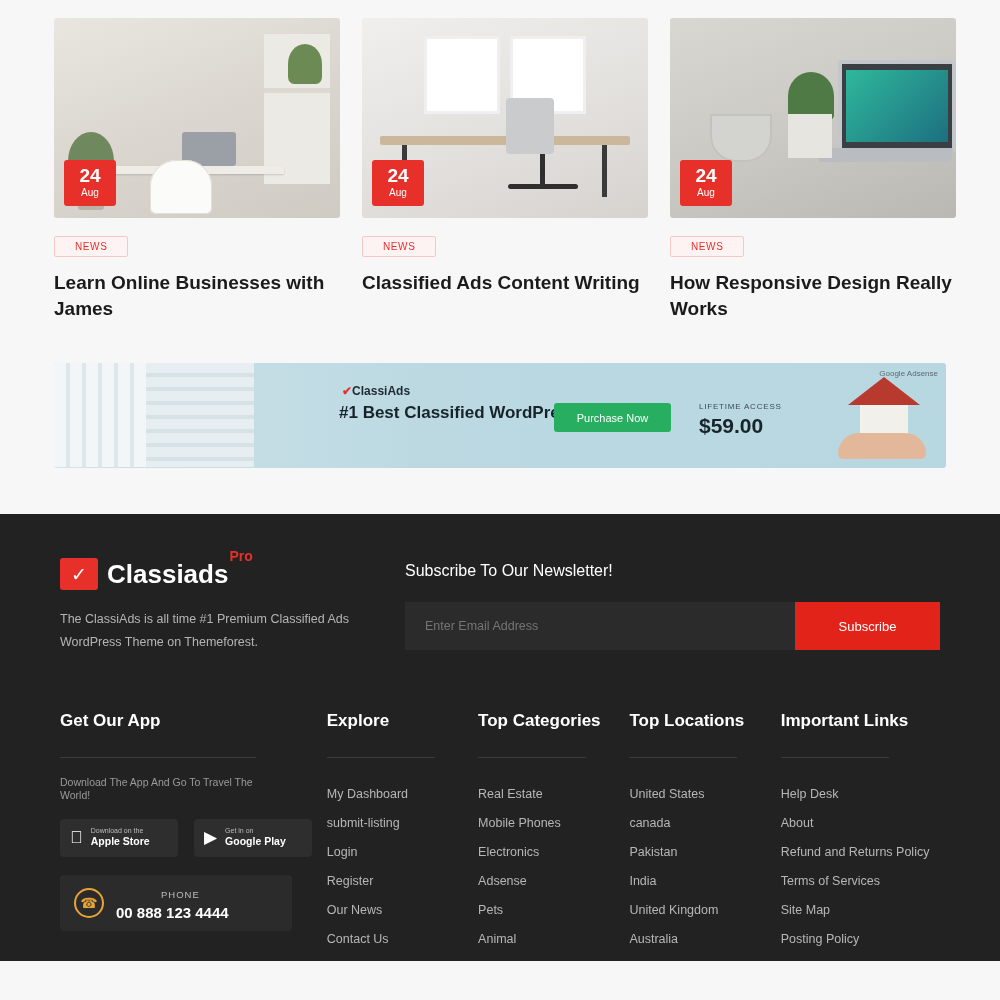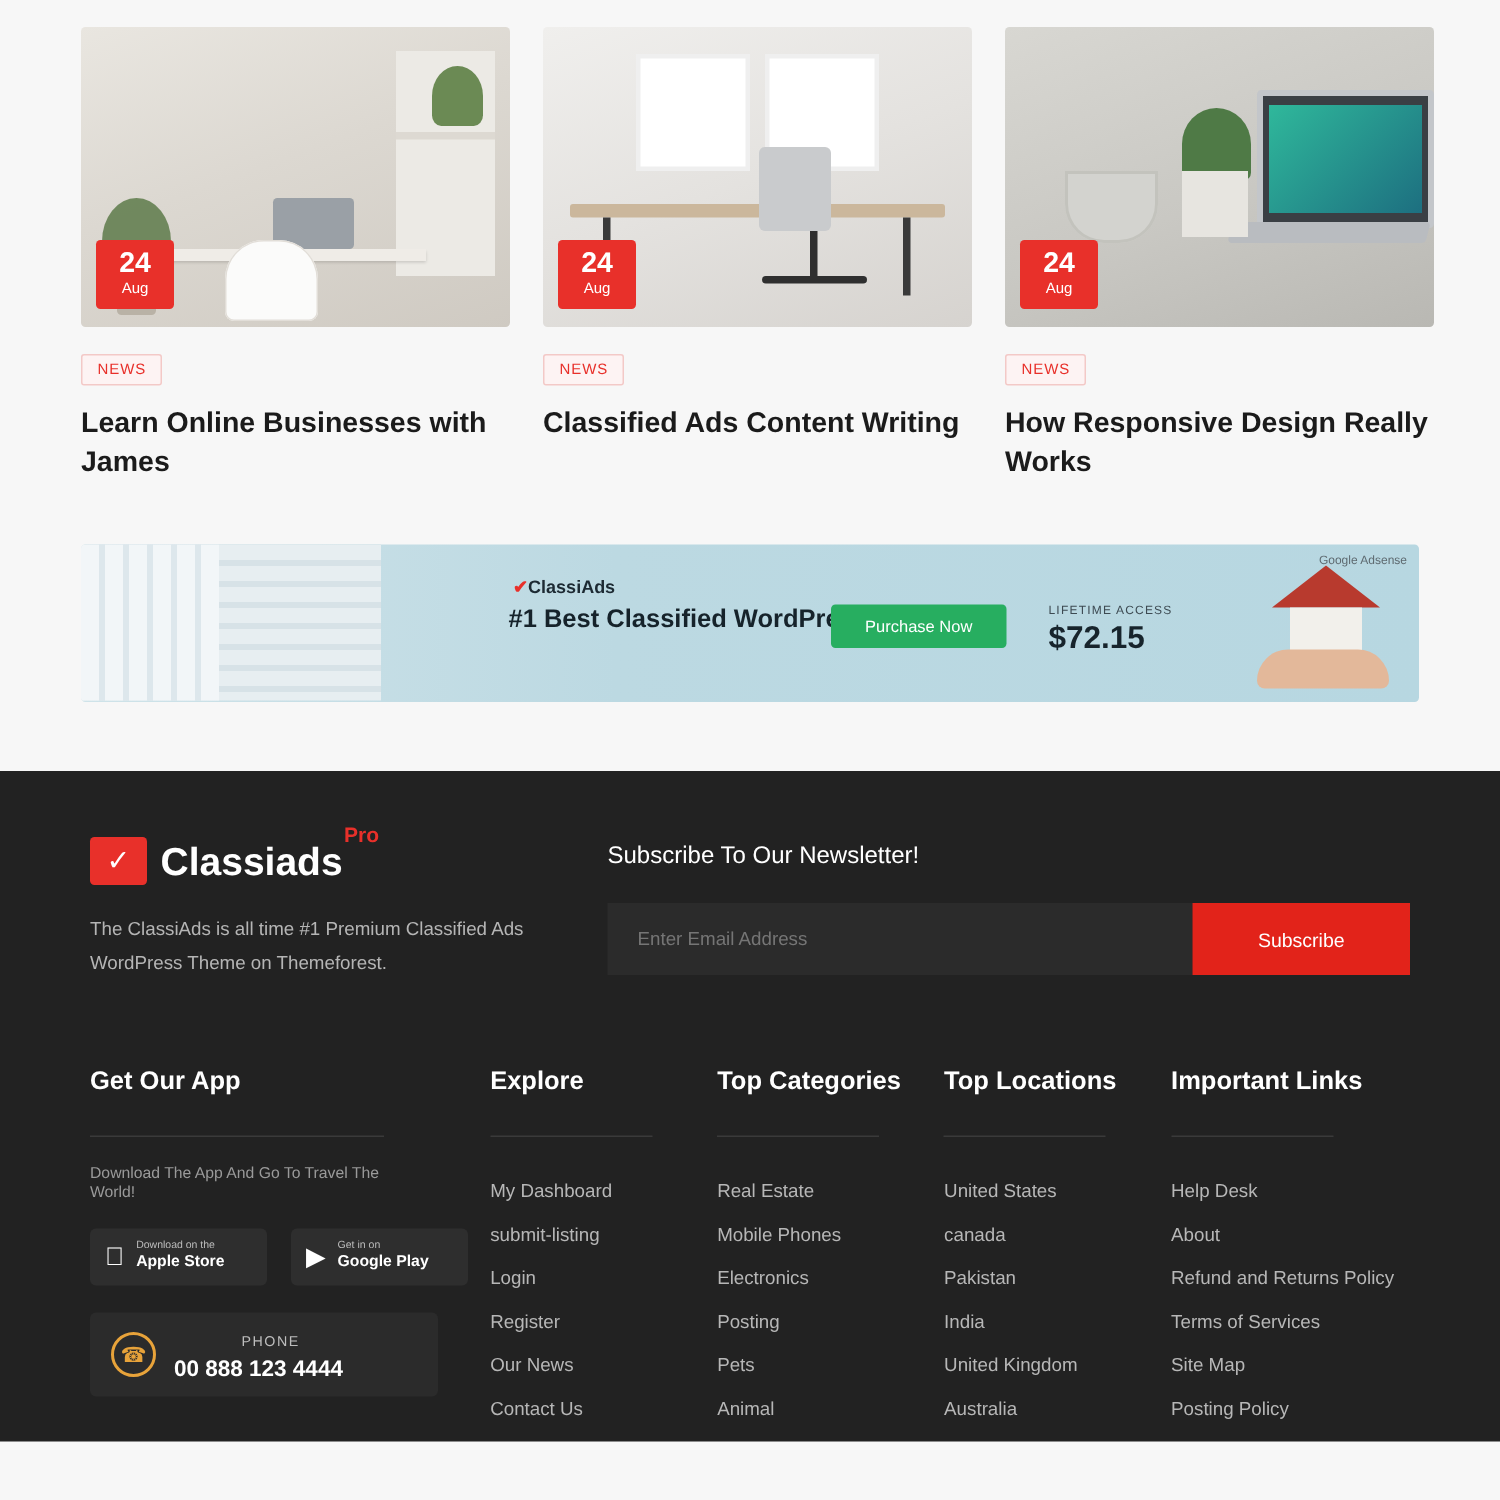--- a/index.html
+++ b/index.html
@@ -65,21 +65,21 @@
     background: #e8302a; color: #fff;
     text-align: center; border-radius: 3px;
   }
   .date-badge .d { font-size: 19px; font-weight: bold; line-height: 1; }
   .date-badge .m { font-size: 10px; line-height: 1.6; }
 
   .cat-tag {
     display: inline-block; margin-top: 18px;
     font-size: 10px; letter-spacing: .6px; color: #e8302a;
     border: 1px solid #f3c9c7; background: #fdf3f3;
-    padding: 4px 10px; border-radius: 2px;
+    padding: 4px 20px; border-radius: 2px;
   }
   .blog-title {
     margin-top: 13px;
     font-size: 19px; line-height: 1.35; font-weight: bold; color: #1b1b1b;
   }
 
   
   .promo-wrap { background:#f7f7f7; padding: 42px 54px 46px 54px; }
   .promo {
     position: relative; height: 105px; border-radius: 3px; overflow: hidden;
@@ -228,21 +228,21 @@
   <section class="promo-wrap">
     <div class="promo">
       <span class="bldg"></span>
       <span class="adsense">Google Adsense</span>
       <div class="brand">
         <span class="chk">✔</span><span>ClassiAds</span>
       </div>
       <div class="h1">#1 Best Classified WordPress Theme.</div>
       <div class="buy">Purchase Now</div>
       <div class="life">LIFETIME ACCESS</div>
-      <div class="price">$72.15</div>
+      <div class="price">$59.00</div>
       <span class="house"></span>
       <span class="housebody"></span>
       <span class="hand"></span>
     </div>
   </section>
 
   <footer class="footer">
     <div class="footer-top">
       <div class="f-left">
         <div class="logo">
@@ -305,21 +305,21 @@
         </ul>
       </div>
 
       <div class="col">
         <div class="col-head">Top Categories</div>
         <div class="col-rule"></div>
         <ul class="col-list">
           <li><span>Real Estate</span></li>
           <li><span>Mobile Phones</span></li>
           <li><span>Electronics</span></li>
-          <li><span>Posting</span></li>
+          <li><span>Adsense</span></li>
           <li><span>Pets</span></li>
           <li><span>Animal</span></li>
         </ul>
       </div>
 
       <div class="col">
         <div class="col-head">Top Locations</div>
         <div class="col-rule"></div>
         <ul class="col-list">
           <li><span>United States</span></li>

